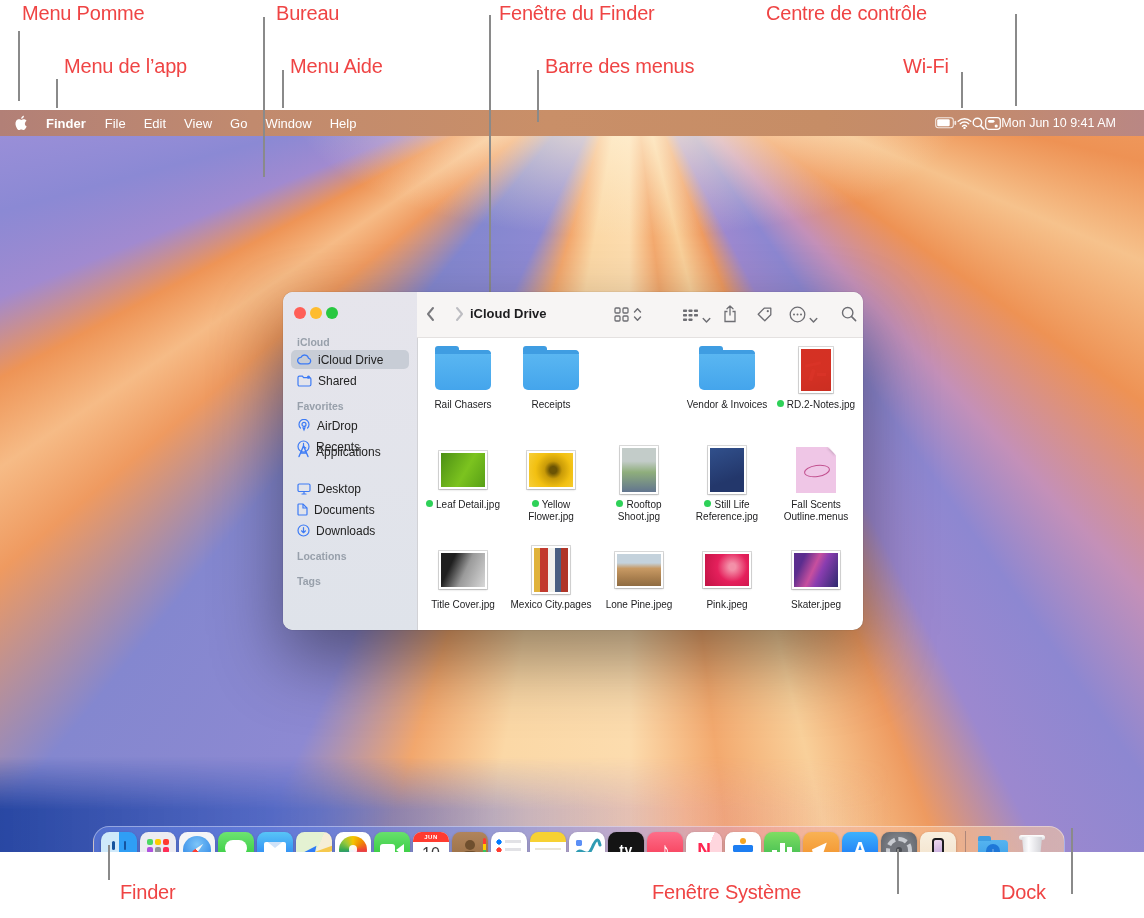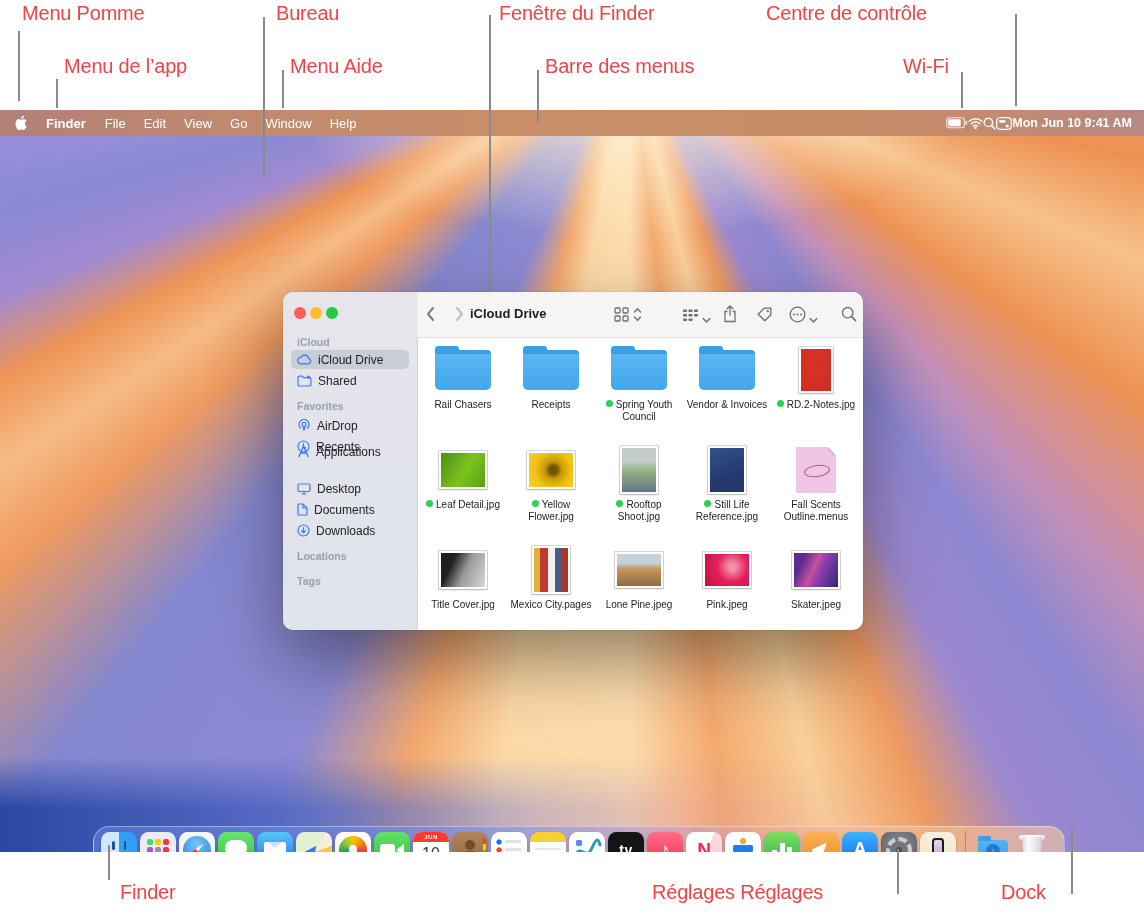--- a/index.html
+++ b/index.html
@@ -11,21 +11,21 @@
   .cline{position:absolute;width:2px;background:#8a8a8a;}
 
   
   #menubar{position:absolute;left:0;top:110px;width:1144px;height:26px;z-index:6;
     background:linear-gradient(90deg,#b28077 0%,#c18a6e 22%,#c98f68 48%,#c68d66 72%,#c28a70 88%,#b98784 100%);
     display:flex;align-items:center;color:#fff;font-size:13px;}
   #menubar .menus{display:flex;align-items:center;gap:0;}
   .mitem{padding:0 9px;color:#fff;}
   .mitem.bold{font-weight:bold;padding:0 10px;}
   #apple-menu{padding:0 8px 0 14px;display:flex;align-items:center;}
-  #mb-right{margin-left:auto;display:flex;align-items:center;padding-right:12px;font-weight:bold;}
+  #mb-right{margin-left:auto;display:flex;align-items:center;padding-right:28px;}
   #mb-clock{font-size:12.5px;white-space:nowrap;}
   .sicon{display:flex;align-items:center;}
 
   
   #desktop{position:absolute;left:0;top:136px;width:1144px;height:716px;overflow:hidden;
     background:
       radial-gradient(ellipse 42% 26% at 55% -4%, rgba(255,242,214,.9), rgba(255,242,214,0) 70%),
       conic-gradient(from 95deg at 55% -13%,
         #efa066 0deg,#ee9254 8deg,#f6c28c 18deg,#ee9254 30deg,
         #c490b8 42deg,#8d87d1 50deg,#9c88cf 58deg,
@@ -196,21 +196,21 @@
   <div class="cline" style="left:282px;top:70px;height:38px;"></div>
   <div class="cline" style="left:489px;top:15px;height:278px;z-index:7;"></div>
   <div class="cline" style="left:537px;top:70px;height:52px;z-index:7;"></div>
   <div class="cline" style="left:961px;top:72px;height:36px;"></div>
   <div class="cline" style="left:1015px;top:14px;height:92px;"></div>
   <div class="cline" style="left:108px;top:845px;height:35px;z-index:9;"></div>
   <div class="cline" style="left:897px;top:849px;height:45px;z-index:9;"></div>
   <div class="cline" style="left:1071px;top:828px;height:66px;z-index:9;"></div>
 
   <div class="callout" style="left:120px;top:881px;">Finder</div>
-  <div class="callout" style="left:652px;top:881px;">Réglages Réglages</div>
+  <div class="callout" style="left:652px;top:881px;">Fenêtre Système</div>
   <div class="callout" style="left:1001px;top:881px;">Dock</div>
 
   <div id="menubar">
     <div id="apple-menu">
       <span class="sicon">
         <svg width="14" height="16" viewBox="0 0 14 17">
             <path fill="#fff" d="M11.3 9c0-1.9 1.5-2.8 1.6-2.9-.9-1.3-2.2-1.5-2.7-1.5-1.2-.1-2.3.7-2.8.7-.6 0-1.5-.7-2.5-.7-1.3 0-2.5.7-3.1 1.9C.4 8.8 1.4 12.2 2.6 14c.6.9 1.3 1.9 2.3 1.9.9 0 1.3-.6 2.4-.6s1.4.6 2.4.6 1.7-.9 2.3-1.8c.7-1 1-2 1-2.1-.1-.1-2-.8-2-3zM9.4 3c.5-.6.8-1.5.7-2.3-.7 0-1.6.5-2.1 1.1-.5.5-.9 1.4-.8 2.2.9.1 1.7-.4 2.2-1z"></path>
           </svg>
       </span>
     </div>
@@ -410,26 +410,20 @@
             <div class="folder"></div>
           </div>
         <div class="flabel">Rail Chasers</div>
       </div>
       <div class="fcell" style="left:224px;top:52px;">
         <div class="icbox">
             <div class="folder"></div>
           </div>
         <div class="flabel">Receipts</div>
       </div>
-      <div class="fcell" style="left:312px;top:52px;">
-        <div class="icbox">
-            <div class="folder"></div>
-          </div>
-        <div class="flabel"><span class="dot"></span><span>Spring Youth Council</span></div>
-      </div>
       <div class="fcell" style="left:400px;top:52px;">
         <div class="icbox">
             <div class="folder"></div>
           </div>
         <div class="flabel">Vendor &amp; Invoices</div>
       </div>
       <div class="fcell" style="left:489px;top:52px;">
         <div class="icbox">
             <div class="thumb">
               <div class="t-rd2">

